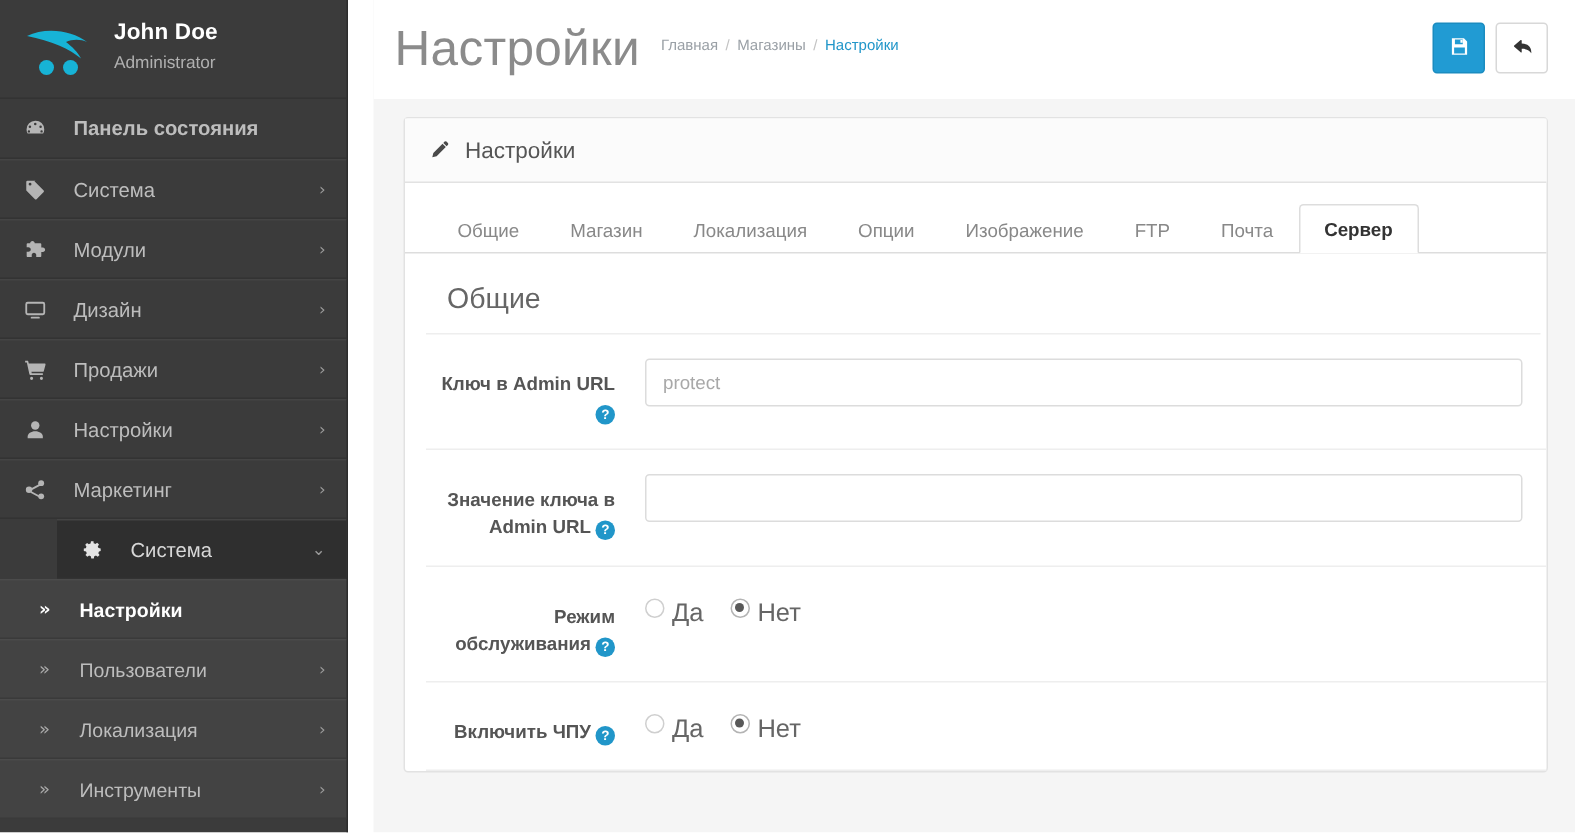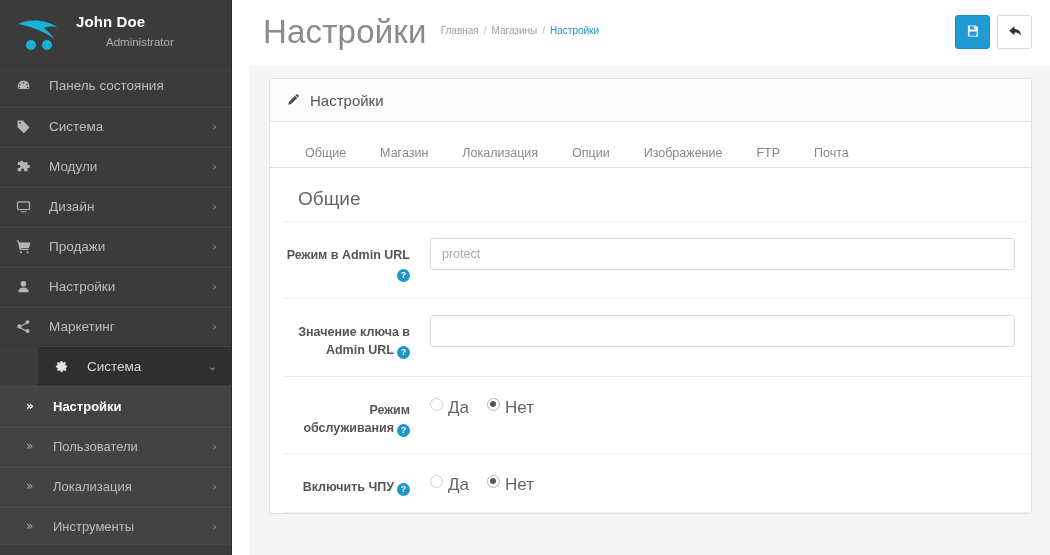--- a/index.html
+++ b/index.html
@@ -25,35 +25,35 @@
     display: flex; align-items: center;
     padding: 0 14px;
     background: #3b3b3b;
     border-bottom: 1px solid #333333;
   }
   .logo-mark { width: 56px; height: 42px; flex: 0 0 56px; margin-right: 6px; }
   .profile-text { line-height: 1.15; padding-bottom: 2px; }
   .profile-name {
     color: #ffffff; font-size: 15px; font-weight: bold; letter-spacing: .1px;
   }
-  .profile-role { color: #b0b0b0; font-size: 11.5px; margin-top: 1px; margin-left: 30px; }
+  .profile-role { color: #b0b0b0; font-size: 11.5px; margin-top: 1px; }
 
   .nav { list-style: none; }
   .nav-item {
     display: flex; align-items: center;
     height: 40px;
     padding: 0 14px 0 16px;
     color: #bdbdbd;
     font-size: 13.5px;
     border-bottom: 1px solid #333333;
     border-top: 1px solid #444444;
     cursor: pointer;
     position: relative;
   }
-  .nav-item:first-child { border-top: none; }
+  .nav-item:first-child { border-top: none; font-weight: bold; }
   .nav-item .nav-ico {
     width: 22px; flex: 0 0 22px; margin-right: 11px;
     display: flex; align-items: center; justify-content: flex-start;
     color: #b5b5b5;
   }
   .nav-item .nav-label { flex: 1 1 auto; white-space: nowrap; }
   .nav-item .nav-caret {
     color: #9a9a9a; font-size: 11px; line-height: 1;
     font-family: "DejaVu Sans", sans-serif;
   }
@@ -407,27 +407,28 @@
         <div class="panel-body">
 
           <div class="tabs">
             <div class="tab">Общие</div>
             <div class="tab">Магазин</div>
             <div class="tab">Локализация</div>
             <div class="tab">Опции</div>
             <div class="tab">Изображение</div>
             <div class="tab">FTP</div>
             <div class="tab">Почта</div>
+            <div class="tab active">Сервер</div>
           </div>
 
           <h2 class="section-title">Общие</h2>
 
           <div class="form-row">
             <label class="form-label">
-              <span>Режим в Admin URL</span><span class="help">?</span>
+              <span>Ключ в Admin URL</span><span class="help">?</span>
             </label>
             <div class="form-field">
               <input class="text-input" type="text" placeholder="protect" style="">
             </div>
           </div>
 
           <div class="form-row">
             <label class="form-label">
               <span>Значение ключа в Admin URL</span><span class="help">?</span>
             </label>

